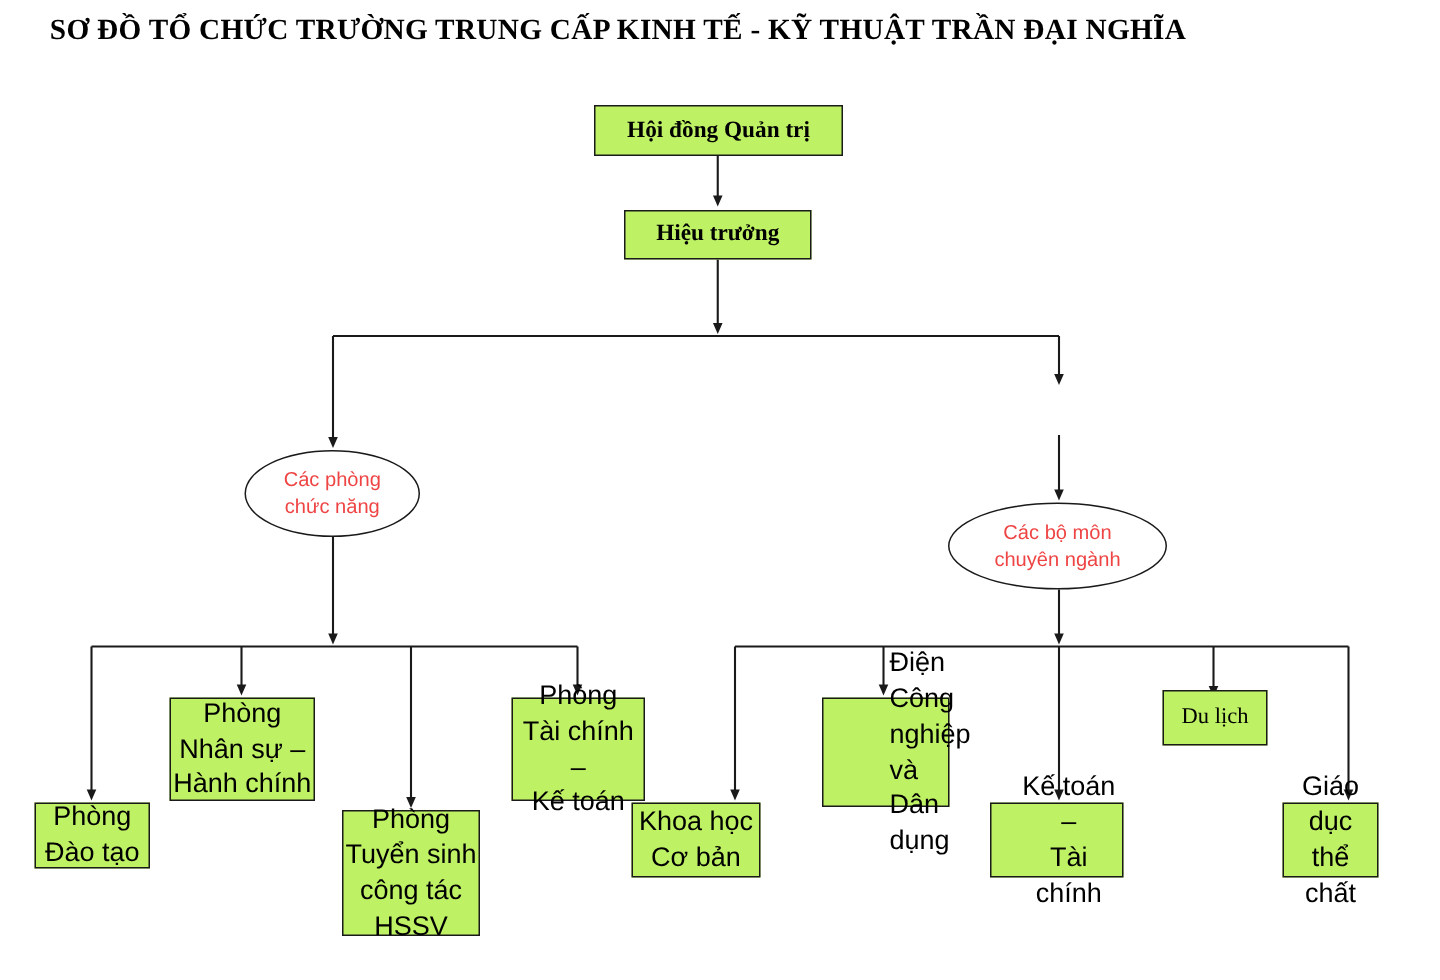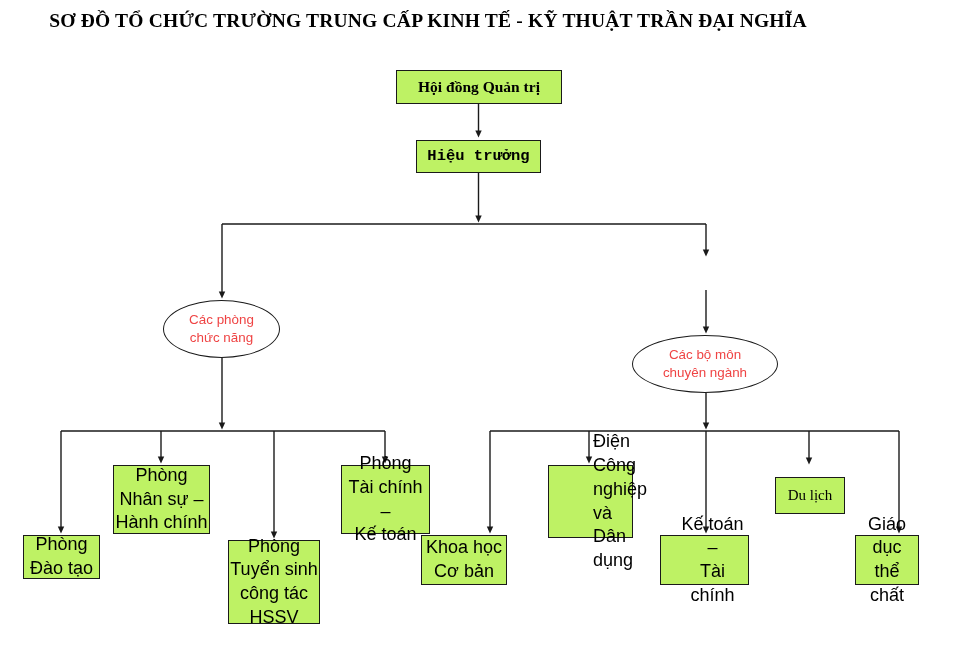--- a/index.html
+++ b/index.html
@@ -23,21 +23,20 @@
     left: 0;
     top: 10px;
     width: 824px;
     text-align: center;
     font-family: "Liberation Serif", serif;
     font-weight: bold;
     font-size: 19.5px;
     letter-spacing: 0.2px;
     color: #000000;
     white-space: nowrap;
-    margin-left: 16px;
   }
   svg#wires {
     position: absolute;
     left: 0;
     top: 0;
     width: 960px;
     height: 653px;
     pointer-events: none;
   }
   .node {
@@ -133,21 +132,21 @@
       <line x1="706" y1="431" x2="706" y2="530" marker-end="url(#arrow)"></line>
       <line x1="809" y1="431" x2="809" y2="461" marker-end="url(#arrow)"></line>
       <line x1="899" y1="431" x2="899" y2="530" marker-end="url(#arrow)"></line>
     </g>
   </svg>
 
   <div class="node serif-bold" style="left:396px; top:70px; width:166px; height:34px;">
     <span class="nlabel">Hội đồng Quản trị</span>
   </div>
 
-  <div class="node serif-bold" style="left:416px; top:140px; width:125px; height:33px;font-family:Liberation Mono, monospace;">
+  <div class="node serif-bold" style="left:416px; top:140px; width:125px; height:33px;">
     <span class="nlabel">Hiệu trưởng</span>
   </div>
 
 
   <div class="ellipse" style="left:163px; top:300px; width:117px; height:58px;">
     <span class="nlabel">Các phòng
 chức năng</span>
   </div>
 
   <div class="ellipse" style="left:632px; top:335px; width:146px; height:58px;">
@@ -188,21 +187,21 @@
     <span class="nlabel">Điện Công
 nghiệp và
 Dân dụng</span>
   </div>
 
   <div class="node sans" style="left:660px; top:535px; width:89px; height:50px;padding-left:16px;">
     <span class="nlabel">Kế toán –
 Tài chính</span>
   </div>
 
-  <div class="node serif-plain" style="left:775px; top:477px; width:70px; height:37px;">
+  <div class="node serif-plain" style="left:775px; top:460px; width:70px; height:37px;">
     <span class="nlabel">Du lịch</span>
   </div>
 
   <div class="node sans" style="left:855px; top:535px; width:64px; height:50px;">
     <span class="nlabel">Giáo dục
 thể chất</span>
   </div>
 
 </div>
 

